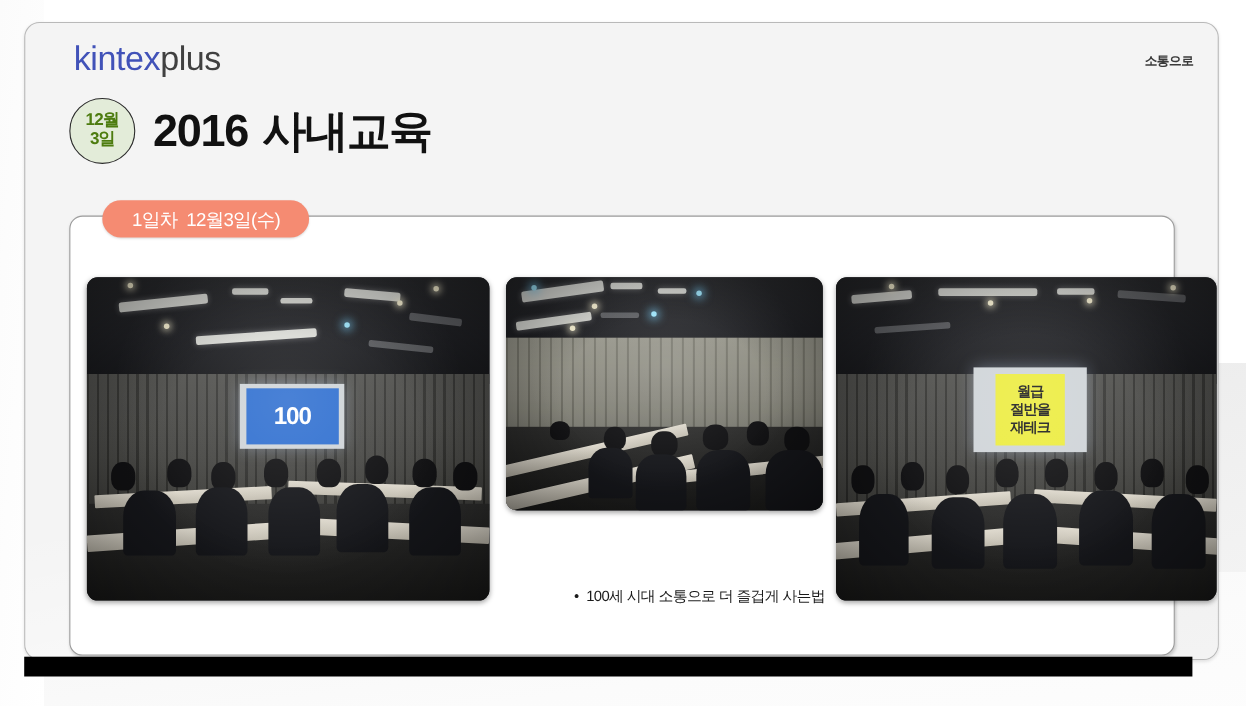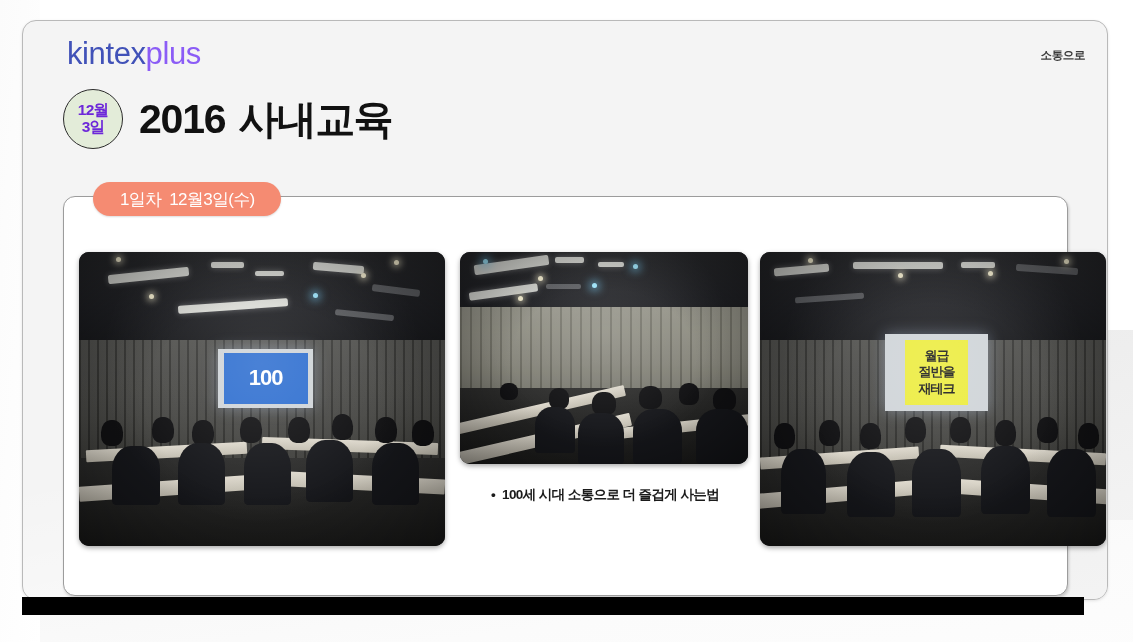--- a/index.html
+++ b/index.html
@@ -79,21 +79,21 @@
     position: absolute;
     left: 44px;
     top: 17px;
     font-size: 31px;
     font-weight: 400;
     letter-spacing: -0.4px;
     line-height: 1;
     white-space: nowrap;
   }
   .brand .kx { color: #4152b8; }
-  .brand .pl { color: #8b5cf6; }
+  .brand .pl { color: #404040; }
 
   .team-tag {
     position: absolute;
     right: 22px;
     top: 27px;
     font-size: 11.5px;
     color: #3a3a3a;
     font-weight: 700;
     letter-spacing: -0.4px;
     white-space: nowrap;
@@ -117,21 +117,21 @@
     display: flex;
     flex-direction: column;
     align-items: center;
     justify-content: center;
     flex: none;
     line-height: 1.08;
   }
   .date-circle span {
     font-size: 15.5px;
     font-weight: 700;
-    color: #6d28d9;
+    color: #4d7c0f;
     letter-spacing: -0.8px;
   }
   .title-text {
     margin-left: 16px;
     display: flex;
     align-items: baseline;
     white-space: nowrap;
     color: #111111;
   }
   .t-year {
@@ -299,26 +299,27 @@
     left: 437px;
     top: 467px;
     width: 290px;
     margin: 0;
     padding: 0;
     list-style: none;
     color: #1b1b1b;
   }
   .bullets li {
     font-size: 13.5px;
-    font-weight: 700;
+    font-weight: 400;
     letter-spacing: -0.6px;
     line-height: 1;
     margin-bottom: 14px;
     white-space: nowrap;
-    text-align: center;
+    text-align: right;
+    margin-top: 47px;
   }
   .bullets li::before {
     content: "\2022";
     margin-right: 7px;
   }
   .bullets li.b2 { padding-left: 18px; }
   .bullets li.b3 { padding-left: 28px; }
 
   
   .footer-bar {

